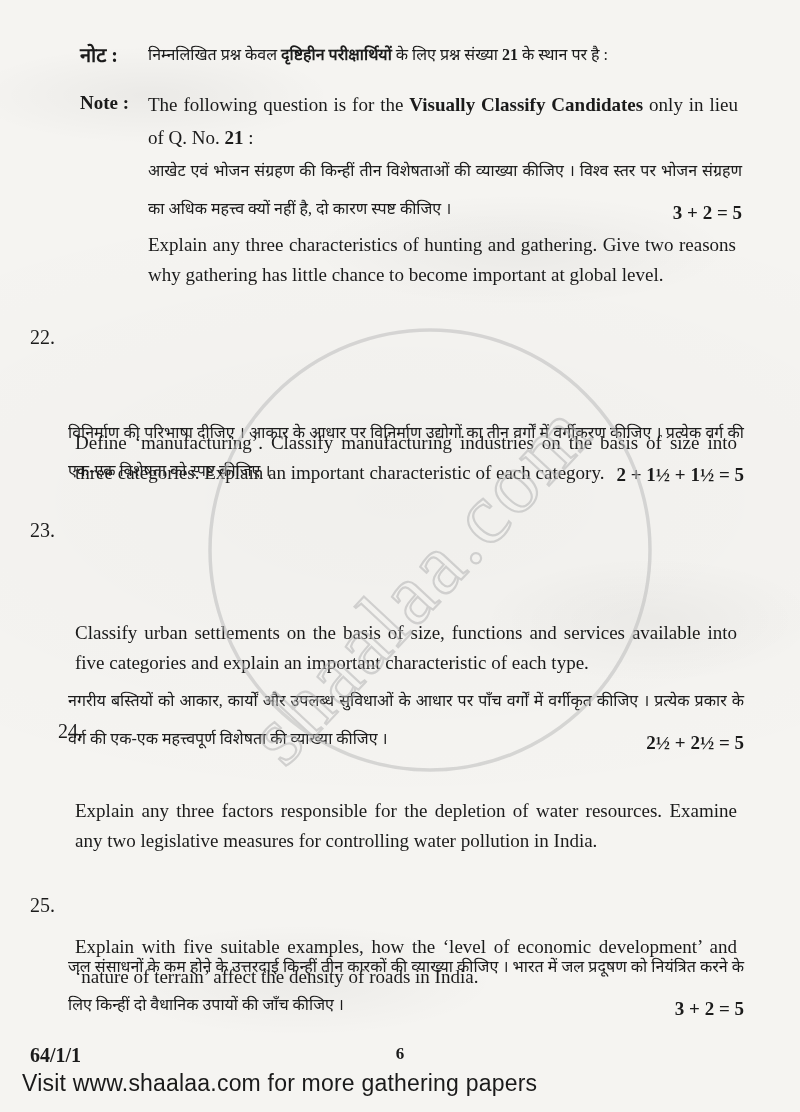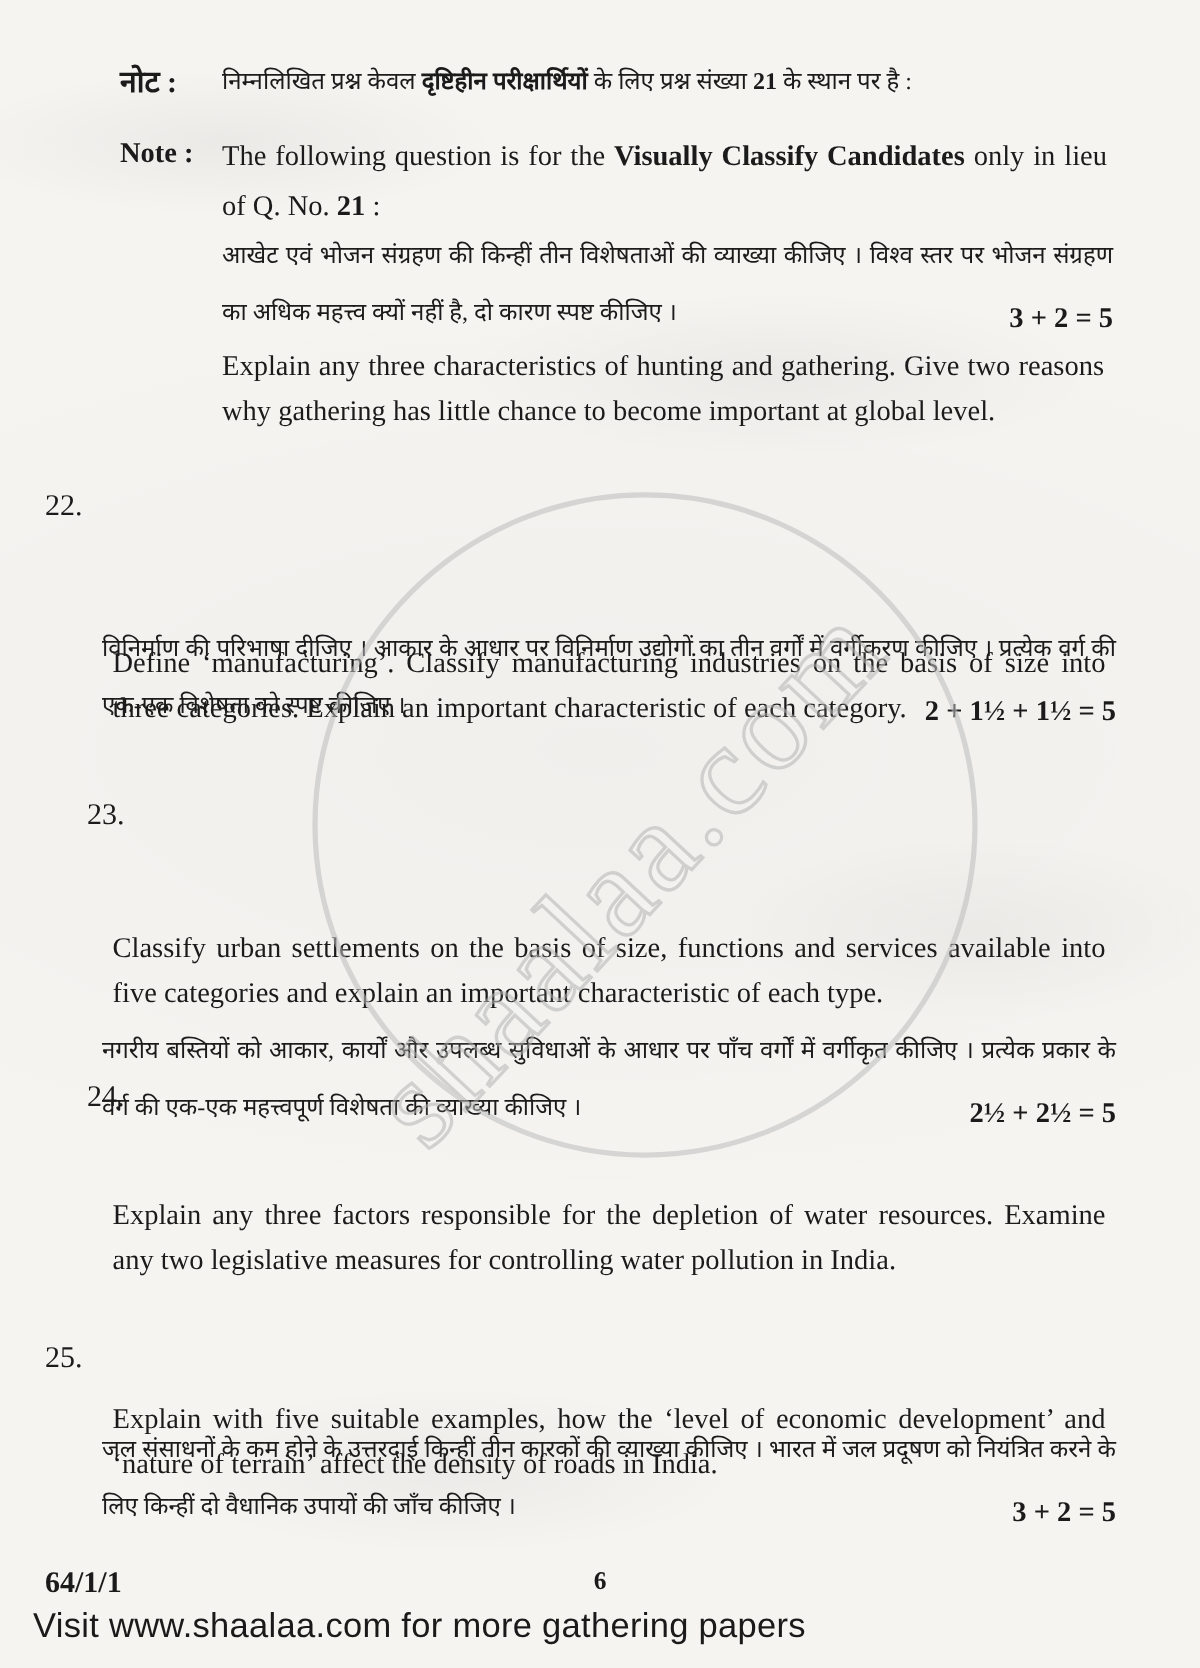--- a/index.html
+++ b/index.html
@@ -81,21 +81,21 @@
     </div>
     <div class="abs english" style="left:148px; top:230px; width:588px;">Explain any three characteristics of hunting and gathering. Give two reasons why gathering has little chance to become important at global level.</div>
 
     <div class="abs q-number" style="left:30px; top:326px;">22.</div>
     <div class="abs hindi-wrap" style="left:68px; top:338px; width:676px;">
       <div class="hindi">विनिर्माण की परिभाषा दीजिए । आकार के आधार पर विनिर्माण उद्योगों का तीन वर्गों में वर्गीकरण कीजिए । प्रत्येक वर्ग की एक-एक विशेषता को स्पष्ट कीजिए ।</div>
       <span class="marks">2 + 1½ + 1½ = 5</span>
     </div>
     <div class="abs english" style="left:75px; top:428px; width:662px;">Define ‘manufacturing’. Classify manufacturing industries on the basis of size into three categories. Explain an important characteristic of each category.</div>
 
-    <div class="abs q-number" style="left:30px; top:532px;margin-left:28px;">23.</div>
+    <div class="abs q-number" style="left:30px; top:519px;">23.</div>
     <div class="abs hindi-wrap" style="left:68px; top:530px; width:676px;">
       <div class="hindi">नगरीय बस्तियों को आकार, कार्यों और उपलब्ध सुविधाओं के आधार पर पाँच वर्गों में वर्गीकृत कीजिए । प्रत्येक प्रकार के वर्ग की एक-एक महत्त्वपूर्ण विशेषता की व्याख्या कीजिए ।</div>
       <span class="marks">2½ + 2½ = 5</span>
     </div>
     <div class="abs english" style="left:75px; top:618px; width:662px;">Classify urban settlements on the basis of size, functions and services available into five categories and explain an important characteristic of each type.</div>
 
     <div class="abs q-number" style="left:30px; top:720px;margin-left:28px;">24.</div>
     <div class="abs hindi-wrap" style="left:68px; top:720px; width:676px;">
       <div class="hindi">जल संसाधनों के कम होने के उत्तरदाई किन्हीं तीन कारकों की व्याख्या कीजिए । भारत में जल प्रदूषण को नियंत्रित करने के लिए किन्हीं दो वैधानिक उपायों की जाँच कीजिए ।</div>
       <span class="marks">3 + 2 = 5</span>

